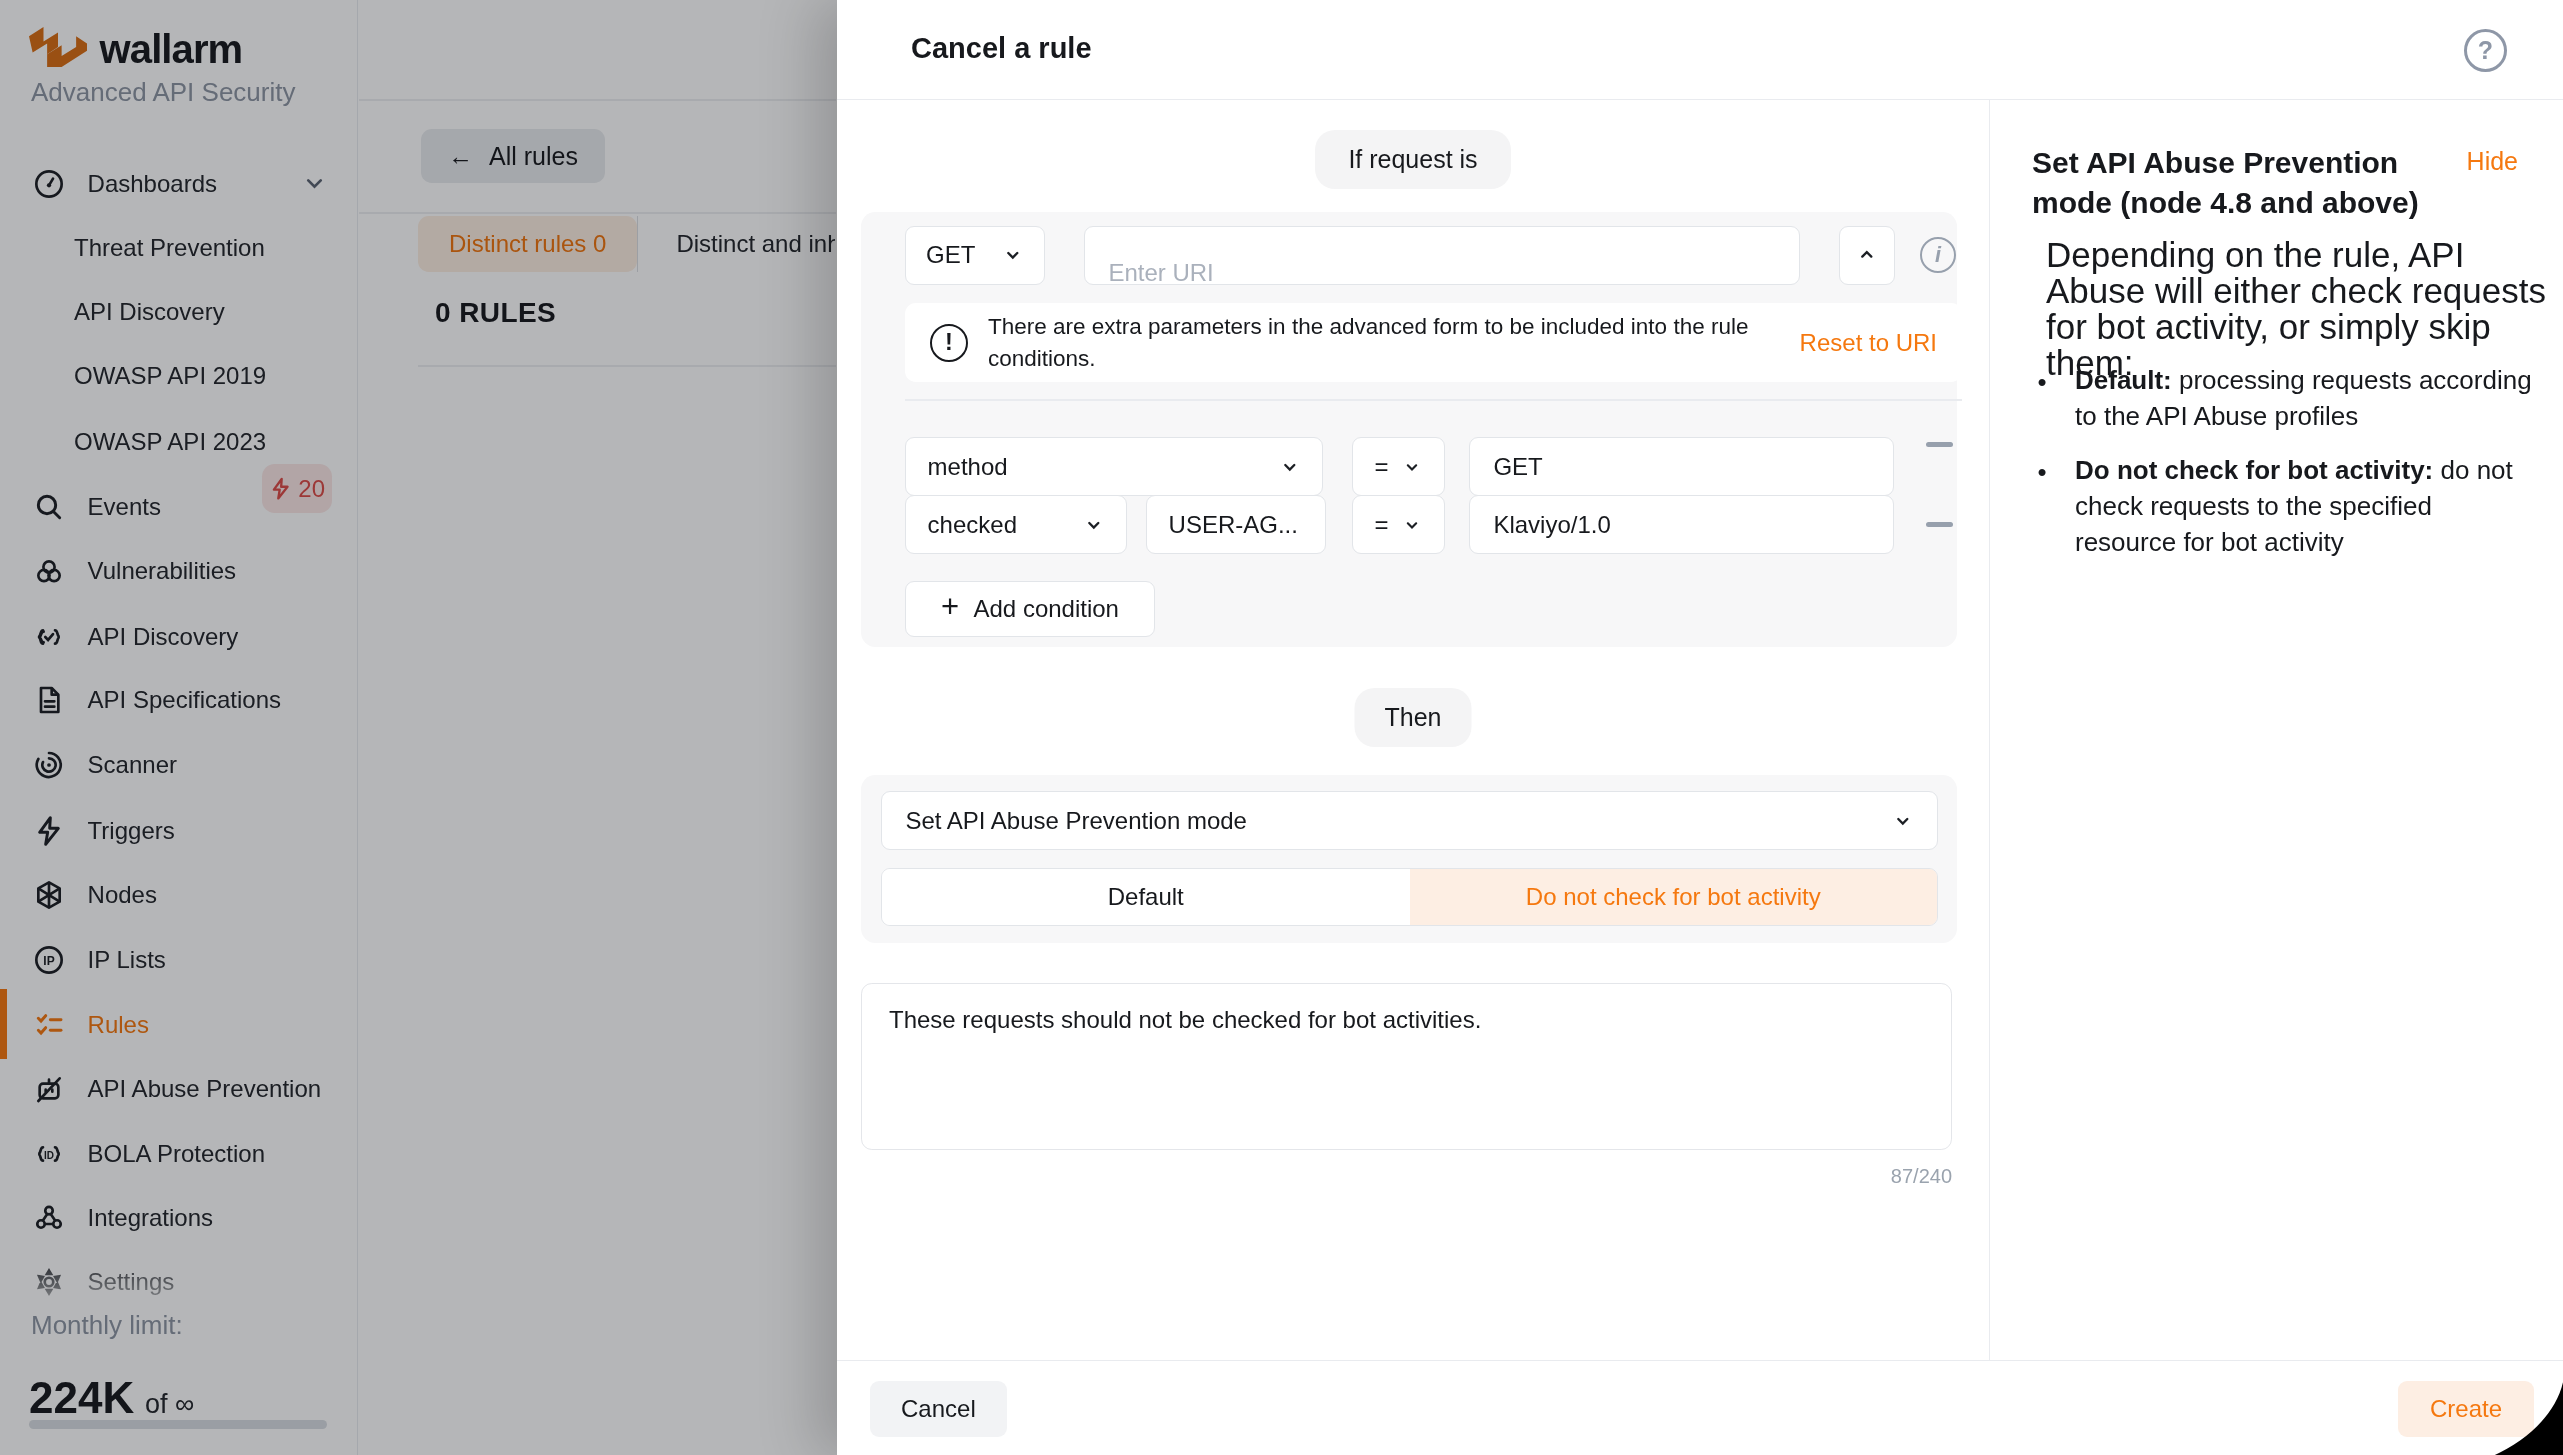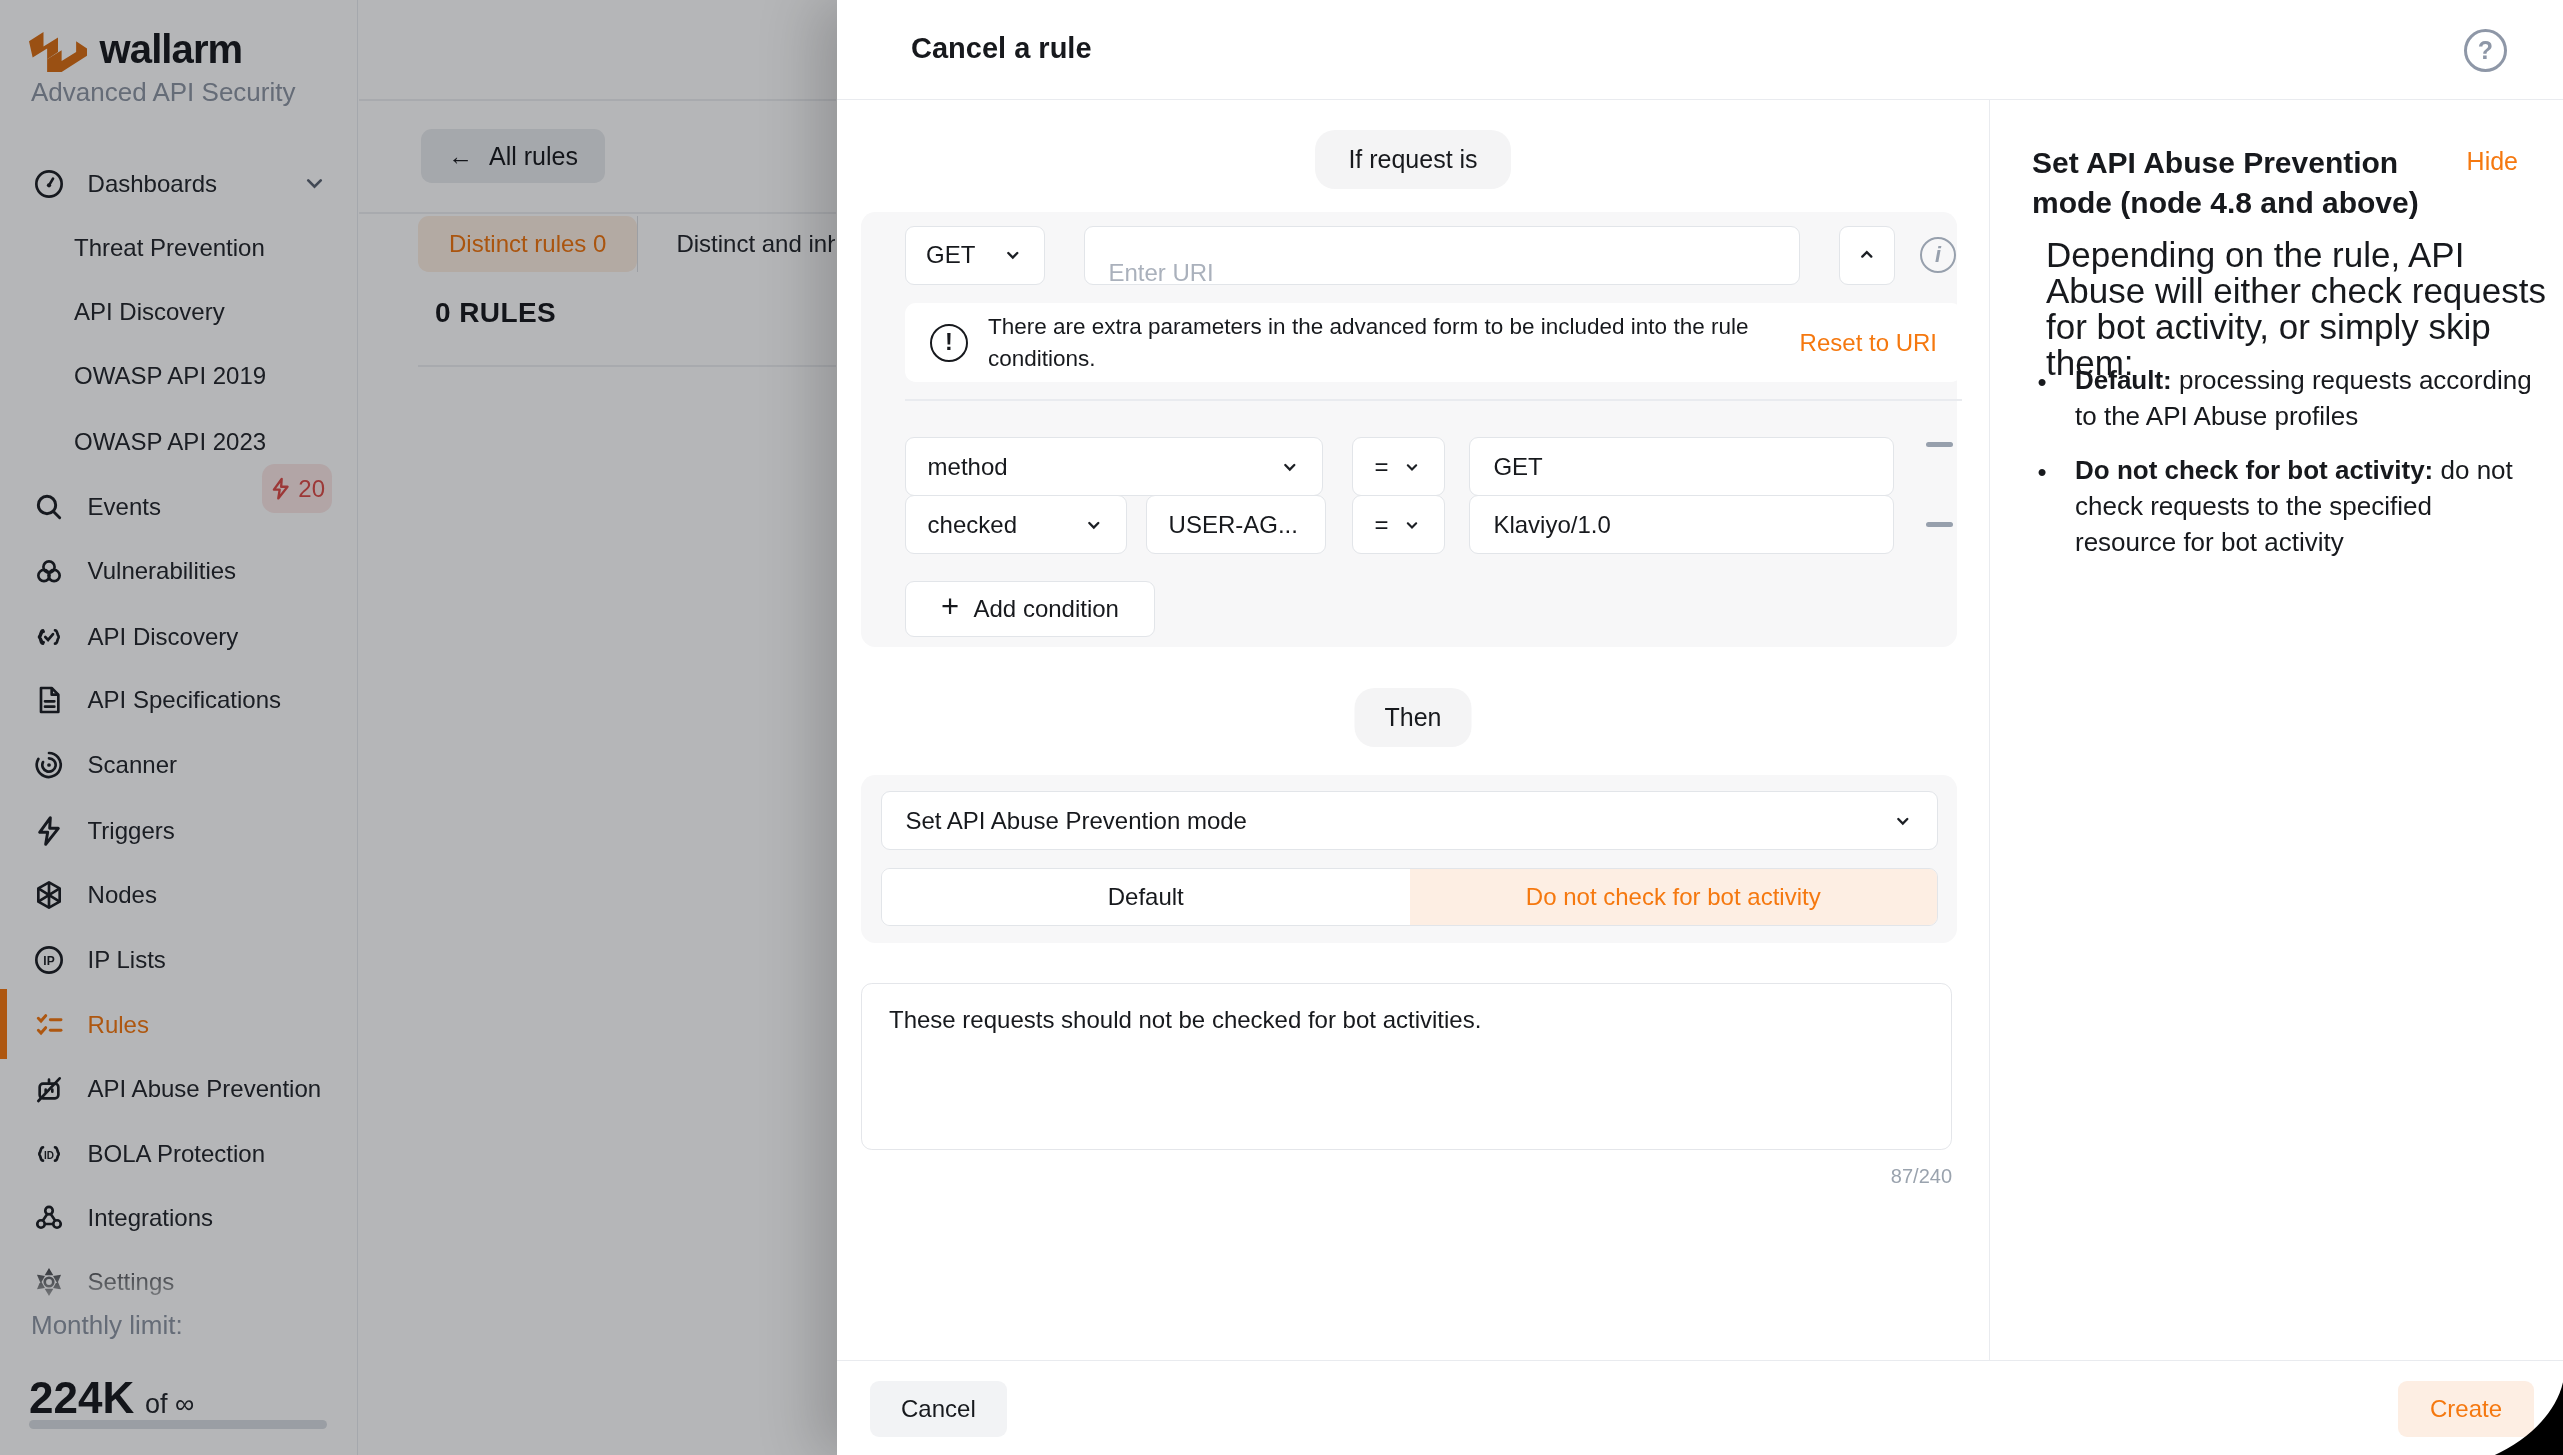--- a/index.html
+++ b/index.html
@@ -4,21 +4,21 @@
 <style>
   * { margin:0; padding:0; box-sizing:border-box; }
   html,body { width:2563px; height:1456px; overflow:hidden; background:#fff;
               font-family:"Liberation Sans", sans-serif; color:#17191d; }
   #app { position:relative; width:2563px; height:1456px; overflow:hidden; }
 
   
   .bg-page { position:absolute; inset:0; background:#fff; }
   .sidebar { position:absolute; left:0; top:0; width:358px; height:1456px;
              background:#fff; border-right:1.8px solid #e9ebef; }
-  .logo-row { position:absolute; left:29px; top:27px; display:flex; align-items:flex-end; gap:12.6px; }
+  .logo-row { position:absolute; left:29px; top:27px; display:flex; align-items:flex-start; gap:12.6px; }
   .logo-mark { width:58px; height:40px; }
   .logo-text { font-size:40px; font-weight:700; letter-spacing:-0.9px; color:#17191d; }
   .tagline { position:absolute; left:31px; top:77px; font-size:26px; color:#8d95a3; }
 
   .nav-item { position:absolute; left:0; width:358px; height:59px;
               display:flex; align-items:center; gap:21.6px; padding-left:32px;
               font-size:24px; color:#23262b; cursor:pointer; }
   .nav-item .ico { width:34px; height:34px; flex:0 0 34px; display:flex; align-items:center; justify-content:center; }
   .nav-item.sub { padding-left:74px; }
   .nav-item.active { color:#f5780f; }

